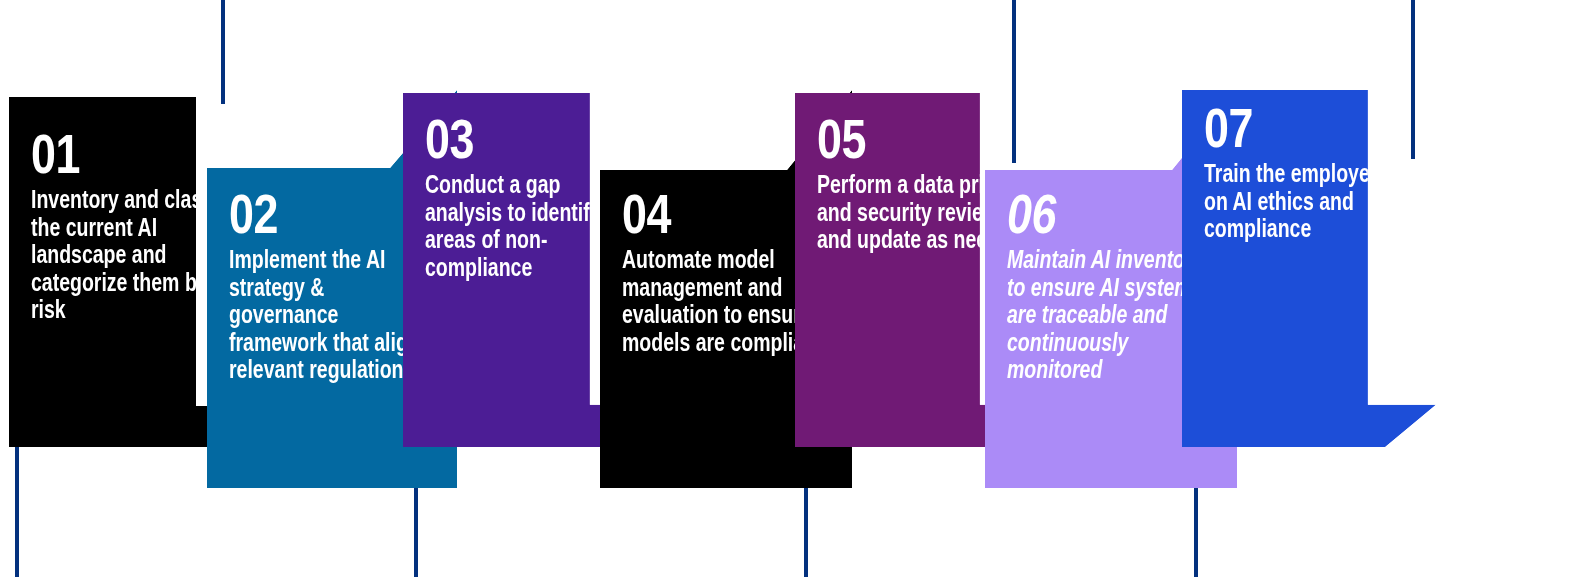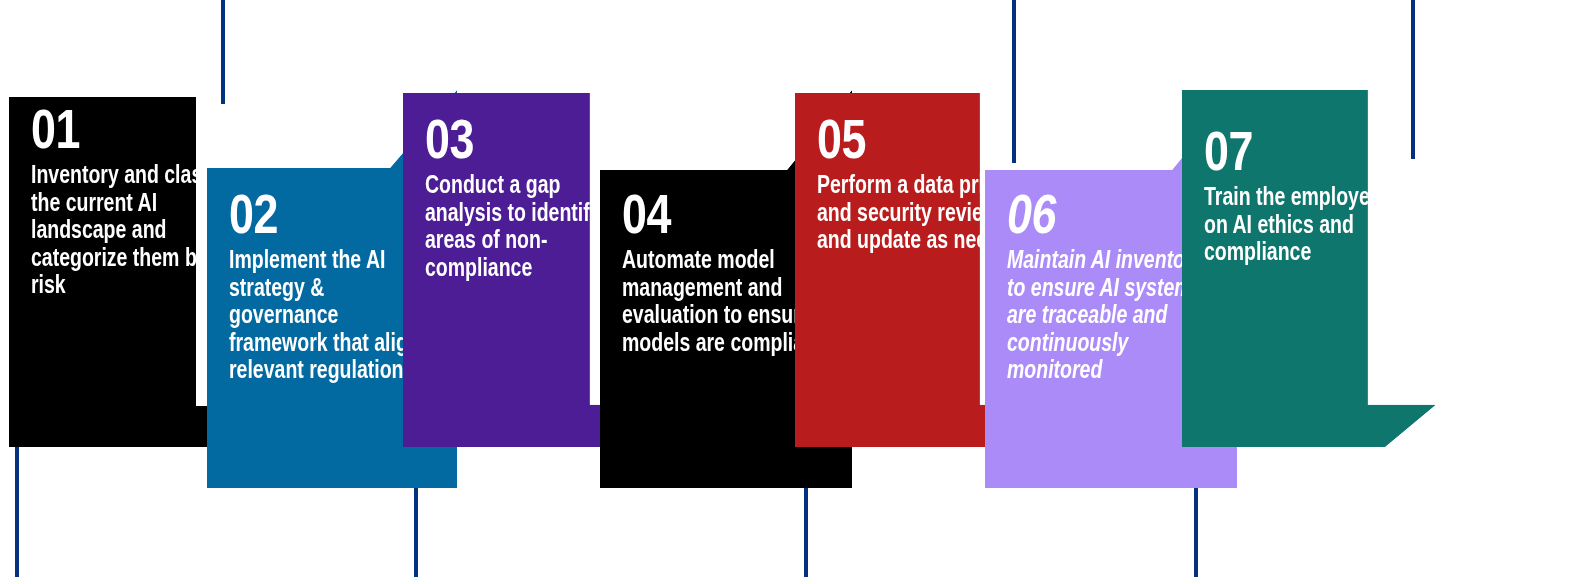--- a/index.html
+++ b/index.html
@@ -74,21 +74,21 @@
   <div class="conn" style="left:1012px;top:0px;height:163px;"></div>
   <div class="conn" style="left:1411px;top:0px;height:159px;"></div>
 
   <div class="conn" style="left:15px;top:421px;height:156px;"></div>
   <div class="conn" style="left:414px;top:421px;height:156px;"></div>
   <div class="conn" style="left:804px;top:421px;height:156px;"></div>
   <div class="conn" style="left:1194px;top:421px;height:156px;"></div>
 
   <div class="step" style="left:9px; top:97px; width:258px; height:350px;
               clip-path: polygon(0 0, 72.5% 0, 72.5% 88.3%, 100% 88.3%, 80% 100%, 0 100%);">
-    <div class="step-inner" style="background:#000000; clip-path: polygon(0 0, 72.5% 0, 72.5% 88.3%, 100% 88.3%, 80% 100%, 0 100%); width:258px; height:350px; padding:8px 20px 10px 22px;">
+    <div class="step-inner" style="background:#000000; clip-path: polygon(0 0, 72.5% 0, 72.5% 88.3%, 100% 88.3%, 80% 100%, 0 100%); width:258px; height:350px; padding:33px 20px 10px 22px;">
       <span class="step-num">01</span>
       <span class="step-text">Inventory and classify the current AI landscape and categorize them by risk</span>
     </div>
   </div>
 
   <div class="step" style="left:207px; top:90px; width:250px; height:398px;
               clip-path: polygon(0 19.6%, 73.2% 19.6%, 100% 0, 100% 100%, 73.2% 100%, 0 100%);">
     <div class="step-inner" style="background:#0369a1; clip-path: polygon(0 19.6%, 73.2% 19.6%, 100% 0, 100% 100%, 73.2% 100%, 0 100%); width:250px; height:398px; padding:100px 20px 10px 22px;">
       <span class="step-num">02</span>
       <span class="step-text">Implement the AI strategy &amp; governance framework that aligns relevant regulations</span>
@@ -106,36 +106,36 @@
   <div class="step" style="left:600px; top:90px; width:252px; height:398px;
               clip-path: polygon(0 20.1%, 74.2% 20.1%, 100% 0, 100% 100%, 74.2% 100%, 0 100%);">
     <div class="step-inner" style="background:#000000; clip-path: polygon(0 20.1%, 74.2% 20.1%, 100% 0, 100% 100%, 74.2% 100%, 0 100%); width:252px; height:398px; padding:100px 20px 10px 22px;">
       <span class="step-num">04</span>
       <span class="step-text">Automate model management and evaluation to ensure models are compliant</span>
     </div>
   </div>
 
   <div class="step" style="left:795px; top:93px; width:253px; height:354px;
               clip-path: polygon(0 0, 73.1% 0, 73.1% 88.1%, 100% 88.1%, 80% 100%, 0 100%);">
-    <div class="step-inner" style="background:#b91c1c; clip-path: polygon(0 0, 73.1% 0, 73.1% 88.1%, 100% 88.1%, 80% 100%, 0 100%); width:253px; height:354px; padding:22px 20px 10px 22px;">
+    <div class="step-inner" style="background:#701a75; clip-path: polygon(0 0, 73.1% 0, 73.1% 88.1%, 100% 88.1%, 80% 100%, 0 100%); width:253px; height:354px; padding:22px 20px 10px 22px;">
       <span class="step-num">05</span>
       <span class="step-text">Perform a data privacy and security review and update as needed</span>
     </div>
   </div>
 
   <div class="step" style="left:985px; top:90px; width:252px; height:398px;
               clip-path: polygon(0 20.1%, 74.2% 20.1%, 100% 0, 100% 100%, 74.2% 100%, 0 100%); font-style: italic;">
     <div class="step-inner" style="background:#ab8bf7; clip-path: polygon(0 20.1%, 74.2% 20.1%, 100% 0, 100% 100%, 74.2% 100%, 0 100%); width:252px; height:398px; padding:100px 20px 10px 22px;">
       <span class="step-num">06</span>
       <span class="step-text">Maintain AI inventory to ensure AI systems are traceable and continuously monitored</span>
     </div>
   </div>
 
   <div class="step" style="left:1182px; top:90px; width:254px; height:357px;
               clip-path: polygon(0 0, 73.2% 0, 73.2% 88.2%, 100% 88.2%, 80% 100%, 0 100%);">
-    <div class="step-inner" style="background:#0f766e; clip-path: polygon(0 0, 73.2% 0, 73.2% 88.2%, 100% 88.2%, 80% 100%, 0 100%); width:254px; height:357px; padding:37px 20px 10px 22px;">
+    <div class="step-inner" style="background:#1d4ed8; clip-path: polygon(0 0, 73.2% 0, 73.2% 88.2%, 100% 88.2%, 80% 100%, 0 100%); width:254px; height:357px; padding:14px 20px 10px 22px;">
       <span class="step-num">07</span>
       <span class="step-text">Train the employees on AI ethics and compliance</span>
     </div>
   </div>
 
 
 </div>
 
 </body></html>

